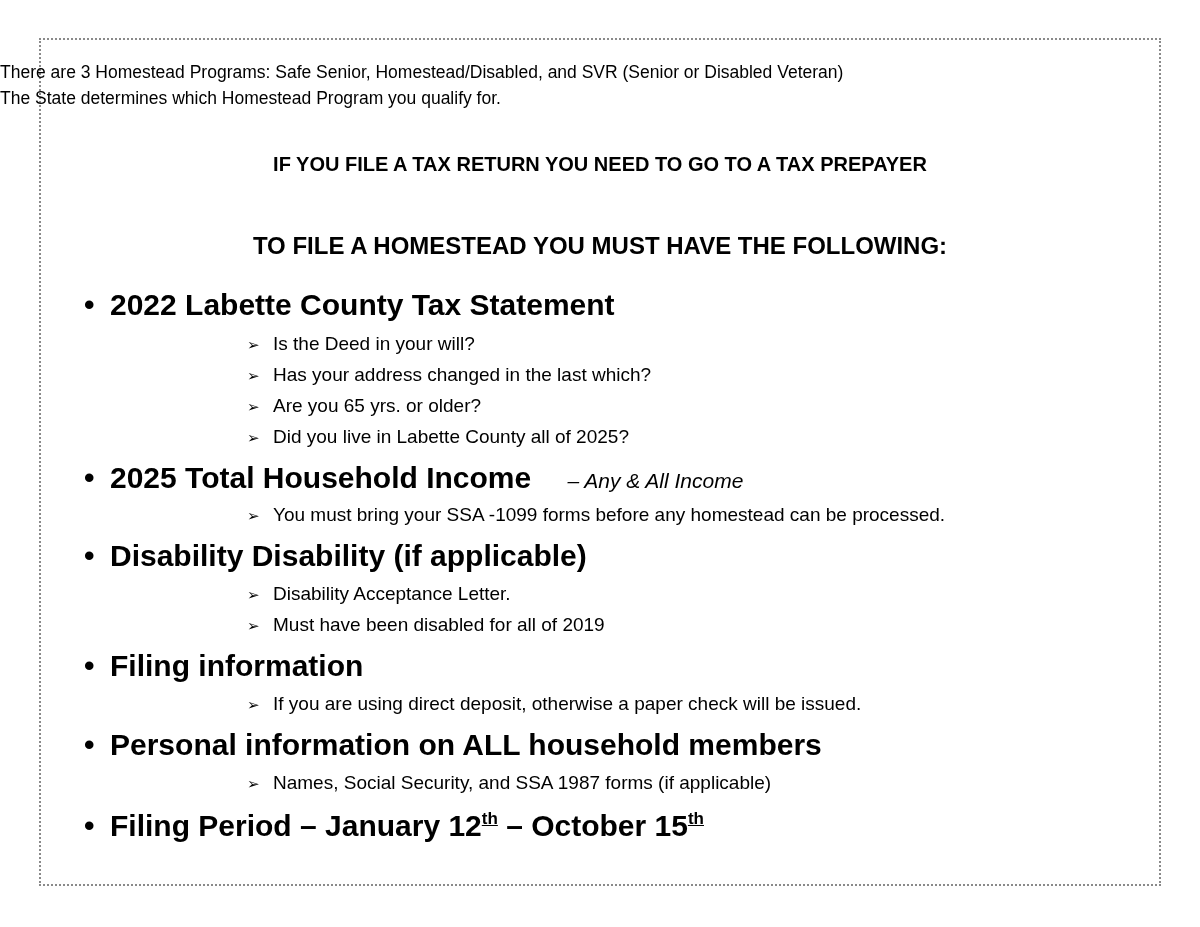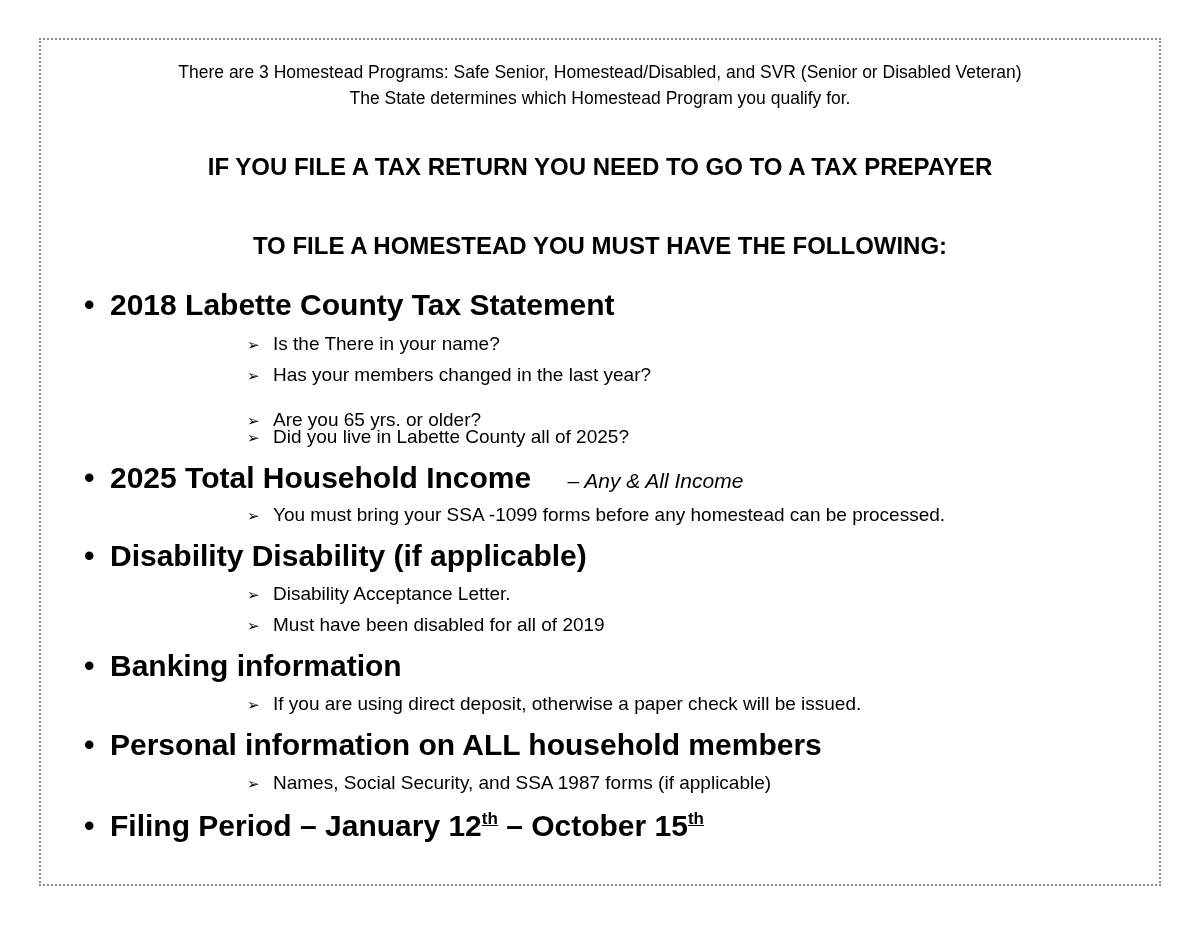--- a/index.html
+++ b/index.html
@@ -1,63 +1,63 @@
 <!DOCTYPE html>
 <html><head>
 <meta charset="utf-8">
 <style>
   html, body { margin: 0; padding: 0; background: #ffffff; }
   body { width: 1200px; height: 927px; position: relative; overflow: hidden;
          font-family: "Liberation Sans", sans-serif; color: #000; }
   .frame { position: absolute; left: 39px; top: 38px; width: 1122px; height: 848px;
            border: 2px dotted #8a8a8a; box-sizing: border-box; }
-  .intro { position: absolute; left: 0; width: 1200px; text-align: center;
+  .intro { position: absolute; left: 0; width: 1200px; 
            font-size: 17.5px; line-height: 24px; }
   .h1 { position: absolute; left: 0; width: 1200px; text-align: center;
         font-weight: bold; white-space: nowrap; }
   .bullet { position: absolute; left: 84px; font-weight: bold; font-size: 30px;
             white-space: nowrap; line-height: 36px; }
   .bullet .dot { display: inline-block; width: 26px; }
   .bullet .note { font-weight: normal; font-style: italic; font-size: 21px; margin-left: 28px; }
   .bullet sup { font-size: 17px; vertical-align: 12px; line-height: 0; text-decoration: underline; }
   .sub { position: absolute; left: 247px; font-size: 19px; line-height: 24px; white-space: nowrap; }
   .sub .arrow { display: inline-block; width: 26px; font-size: 15px; }
 </style>
 </head>
 <body>
 
 <div class="frame"></div>
 
 <div class="intro" style="top:60px">There are 3 Homestead Programs: Safe Senior, Homestead/Disabled, and SVR (Senior or Disabled Veteran)</div>
 <div class="intro" style="top:86px">The State determines which Homestead Program you qualify for.</div>
 
-<div class="h1" style="top:153px;font-size:24px">IF YOU FILE A TAX RETURN YOU NEED TO GO TO A TAX PREPAYER</div>
+<div class="h1" style="top:153px;font-size:20px">IF YOU FILE A TAX RETURN YOU NEED TO GO TO A TAX PREPAYER</div>
 <div class="h1" style="top:232px;font-size:24px">TO FILE A HOMESTEAD YOU MUST HAVE THE FOLLOWING:</div>
 
 <div class="bullet" style="top:287px">
-  <span class="dot">•</span><span>2018 Labette County Tax Statement</span>
+  <span class="dot">•</span><span>2022 Labette County Tax Statement</span>
 </div>
-<div class="sub" style="top:332px"><span class="arrow">➢</span><span>Is the There in your name?</span></div>
-<div class="sub" style="top:363px"><span class="arrow">➢</span><span>Has your members changed in the last year?</span></div>
-<div class="sub" style="top:408px"><span class="arrow">➢</span><span>Are you 65 yrs. or older?</span></div>
+<div class="sub" style="top:332px"><span class="arrow">➢</span><span>Is the Deed in your will?</span></div>
+<div class="sub" style="top:363px"><span class="arrow">➢</span><span>Has your address changed in the last which?</span></div>
+<div class="sub" style="top:394px"><span class="arrow">➢</span><span>Are you 65 yrs. or older?</span></div>
 <div class="sub" style="top:425px"><span class="arrow">➢</span><span>Did you live in Labette County all of 2025?</span></div>
 
 <div class="bullet" style="top:460px">
   <span class="dot">•</span><span>2025 Total Household Income</span> <span class="note">– Any &amp; All Income</span>
 </div>
 <div class="sub" style="top:503px"><span class="arrow">➢</span><span>You must bring your SSA -1099 forms before any homestead can be processed.</span></div>
 
 <div class="bullet" style="top:538px">
   <span class="dot">•</span><span>Disability Disability (if applicable)</span>
 </div>
 <div class="sub" style="top:582px"><span class="arrow">➢</span><span>Disability Acceptance Letter.</span></div>
 <div class="sub" style="top:613px"><span class="arrow">➢</span><span>Must have been disabled for all of 2019</span></div>
 
 <div class="bullet" style="top:648px">
-  <span class="dot">•</span><span>Banking information</span>
+  <span class="dot">•</span><span>Filing information</span>
 </div>
 <div class="sub" style="top:692px"><span class="arrow">➢</span><span>If you are using direct deposit, otherwise a paper check will be issued.</span></div>
 
 <div class="bullet" style="top:727px">
   <span class="dot">•</span><span>Personal information on ALL household members</span>
 </div>
 <div class="sub" style="top:771px"><span class="arrow">➢</span><span>Names, Social Security, and SSA 1987 forms (if applicable)</span></div>
 
 <div class="bullet" style="top:808px">
   <span class="dot">•</span><span>Filing Period – January 12</span><sup>th</sup><span> – October 15</span><sup>th</sup>

